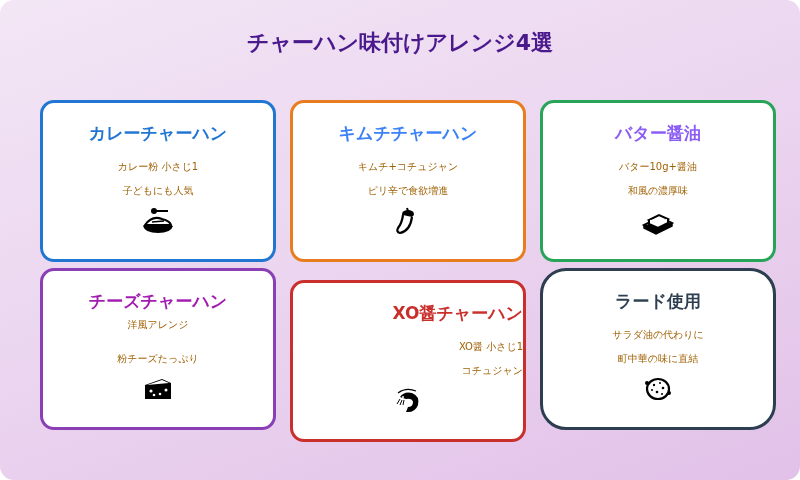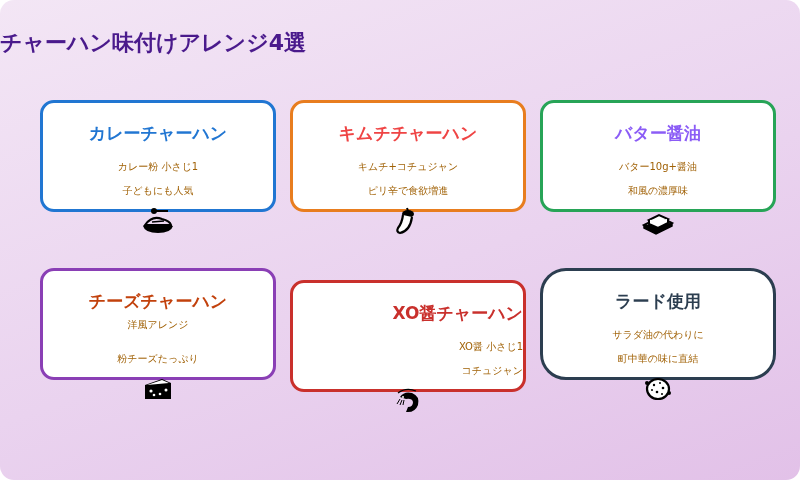--- a/index.html
+++ b/index.html
@@ -4,25 +4,25 @@
 <style>
   html, body { margin: 0; padding: 0; background: #ffffff; }
   body { width: 800px; height: 480px; overflow: hidden; font-family: "DejaVu Sans", "Liberation Sans", sans-serif; }
   .canvas {
     position: absolute; left: 0; top: 0; width: 800px; height: 480px;
     border-radius: 14px;
     background: linear-gradient(160deg, #f3e6f5 0%, #ead3ef 55%, #e2c1e8 100%);
     overflow: hidden;
   }
   .title {
-    position: absolute; left: 0; top: 28px; width: 800px; 
+    position: absolute; left: 0; top: 28px; width: 800px; text-align: center;
     font-size: 22px; font-weight: bold; color: #4a1a8c; letter-spacing: 0px;
   }
   .card {
-    position: absolute; width: 236px; height: 112px;
+    position: absolute; width: 236px; height: 162px;
     background: #ffffff; border: 3px solid; border-radius: 14px;
     box-sizing: border-box; text-align: center;
   }
   .card .ctitle {
     margin-top: 18px; font-size: 17px; font-weight: bold; line-height: 24px;
   }
   .card .line {
     font-size: 10px; color: #a16207; line-height: 24px;
   }
   .card .line1 { margin-top: 10px; }
@@ -49,21 +49,21 @@
     <svg class="icon" viewBox="0 0 36 28">
       <circle cx="14" cy="4" r="3" fill="#000"></circle>
       <rect x="14" y="3" width="14" height="2" fill="#000"></rect>
       <path d="M5 18 Q12 8 22 12 Q30 14 31 18 Z" fill="none" stroke="#000" stroke-width="2"></path>
       <path d="M12 15 L24 14" stroke="#000" stroke-width="1.5"></path>
       <path d="M3 19 L33 19 Q31 26 18 26 Q5 26 3 19 Z" fill="#000"></path>
     </svg>
   </div>
 
   <div class="card c2">
-    <div class="ctitle" style="color:#ef4444">キムチチャーハン</div>
+    <div class="ctitle" style="color:#3b82f6">キムチチャーハン</div>
     <div class="line line1">キムチ+コチュジャン</div>
     <div class="line">ピリ辛で食欲増進</div>
     <svg class="icon" viewBox="0 0 36 28">
       <path d="M17 1 L18 4" stroke="#000" stroke-width="2"></path>
       <ellipse cx="18" cy="7" rx="6" ry="4" fill="#000"></ellipse>
       <path d="M13 8 Q12 16 8 21 Q6 25 10 26 Q20 24 22 10" fill="#fff" stroke="#000" stroke-width="2.2"></path>
     </svg>
   </div>
 
   <div class="card c3">
@@ -72,21 +72,21 @@
     <div class="line">和風の濃厚味</div>
     <svg class="icon" viewBox="0 0 36 28">
       <path d="M4 18 L16 24 L32 16 L20 10 Z" fill="#fff" stroke="#000" stroke-width="2"></path>
       <path d="M4 18 L4 21 L16 27 L32 19 L32 16" fill="#000" stroke="#000" stroke-width="1.5"></path>
       <path d="M9 13 L18 17 L28 12 L19 8 Z" fill="#fff" stroke="#000" stroke-width="2"></path>
       <path d="M9 13 L9 17 L18 21 L28 16 L28 12" fill="#fff" stroke="#000" stroke-width="2"></path>
     </svg>
   </div>
 
   <div class="card c4">
-    <div class="ctitle" style="color:#c2410c">チーズチャーハン</div>
+    <div class="ctitle" style="color:#a21caf">チーズチャーハン</div>
     <div class="line">洋風アレンジ</div>
     <div class="line line1">粉チーズたっぷり</div>
     <svg class="icon" viewBox="0 0 36 28">
       <path d="M5 10 L22 4 L31 8 L31 24 L5 24 Z" fill="#000"></path>
       <path d="M7 10 L22 5 L29 8 Z" fill="#fff"></path>
       <circle cx="11" cy="16" r="1.6" fill="#fff"></circle>
       <circle cx="14" cy="20" r="1.3" fill="#fff"></circle>
       <circle cx="20" cy="19" r="1.3" fill="#fff"></circle>
       <circle cx="26" cy="15" r="1.5" fill="#fff"></circle>
     </svg>

